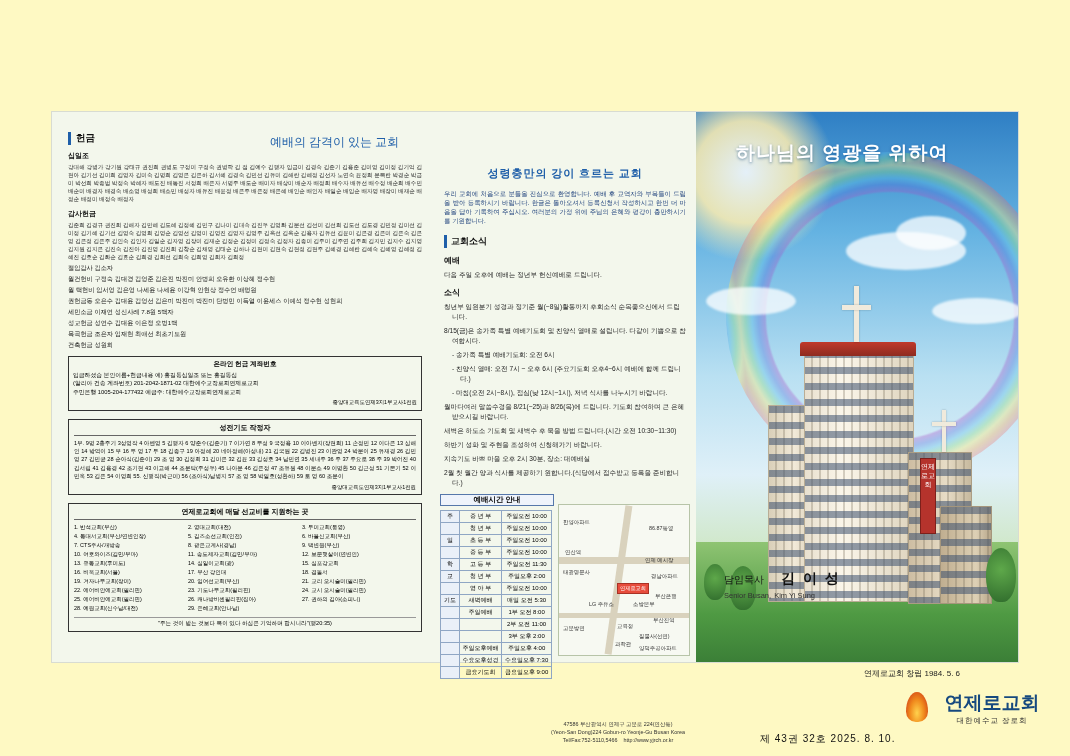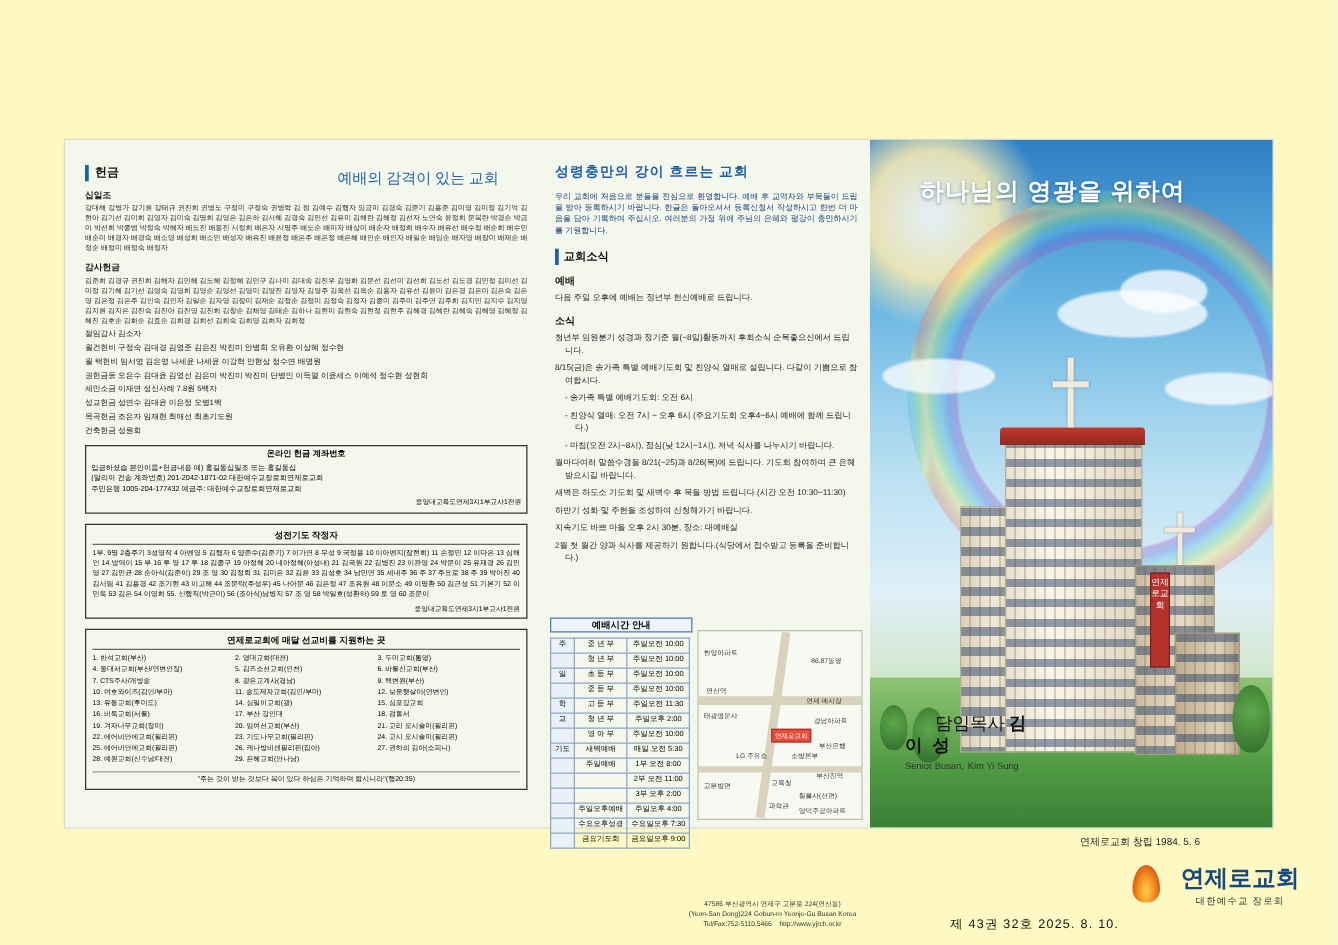--- a/index.html
+++ b/index.html
@@ -110,22 +110,22 @@
   }
   .tree{position:absolute;bottom:52px;width:26px;height:44px;
     background:radial-gradient(circle at 50% 40%,#5ea84a,#2f6b2c);border-radius:50% 50% 45% 45%;}
   .t1{left:34px;} .t2{left:290px;bottom:60px;height:54px;width:30px;}
   .t3{left:8px;bottom:62px;height:36px;width:22px;}
 
   .pastor-box{
     position:absolute;left:672px;top:458px;width:120px;height:36px;
     font-size:11px;color:#111;
   }
-  .pastor-role{font-size:14px;margin-left:24px;}
-  .pastor-name{font-size:14px;font-weight:bold;letter-spacing:2px;}
+  .pastor-role{font-size:10px;}
+  .pastor-name{font-size:14px;font-weight:bold;letter-spacing:2px;margin-left:14px;}
   .pastor-en{font-size:7.5px;color:#333;}
   .found-text{
     position:absolute;left:812px;top:556px;font-size:8px;color:#222;
   }
   .issue-text{
     position:absolute;left:708px;top:620px;font-size:10px;color:#111;letter-spacing:1px;
   }
   .right-logo{
     position:absolute;left:880px;top:578px;width:120px;text-align:center;
   }
@@ -136,22 +136,22 @@
     background:radial-gradient(ellipse at 50% 70%,#ffd24d 0%,#f08a1d 45%,#d64b18 80%);
     border-radius:50% 50% 45% 45% / 65% 65% 35% 35%;
   }
 
   
   .mid{
     position:absolute;left:380px;top:0;width:264px;height:550px;
     padding:18px 10px 0 12px;box-sizing:border-box;
   }
   .mid-banner{
-    font-size:11px;color:#1f5fa9;font-weight:bold;
-    font-family:"Liberation Serif",serif;letter-spacing:1px;
+    font-size:11px;color:#1f5fa9;font-weight:bold;text-align:center;
+    font-family:"Liberation Serif",serif;letter-spacing:1px;margin-top:36px;
   }
   .mid-intro{
     margin-top:8px;font-size:6.4px;line-height:9px;color:#1b3e7a;text-align:justify;
   }
   .sec-title{
     margin-top:10px;font-size:9px;font-weight:bold;color:#111;
     border-left:3px solid #1f5fa9;padding-left:4px;
   }
   .sub-title{margin-top:7px;font-size:8px;font-weight:bold;color:#111;}
   .bullet{margin-top:4px;font-size:6.6px;line-height:10px;color:#222;padding-left:8px;text-indent:-8px;}

